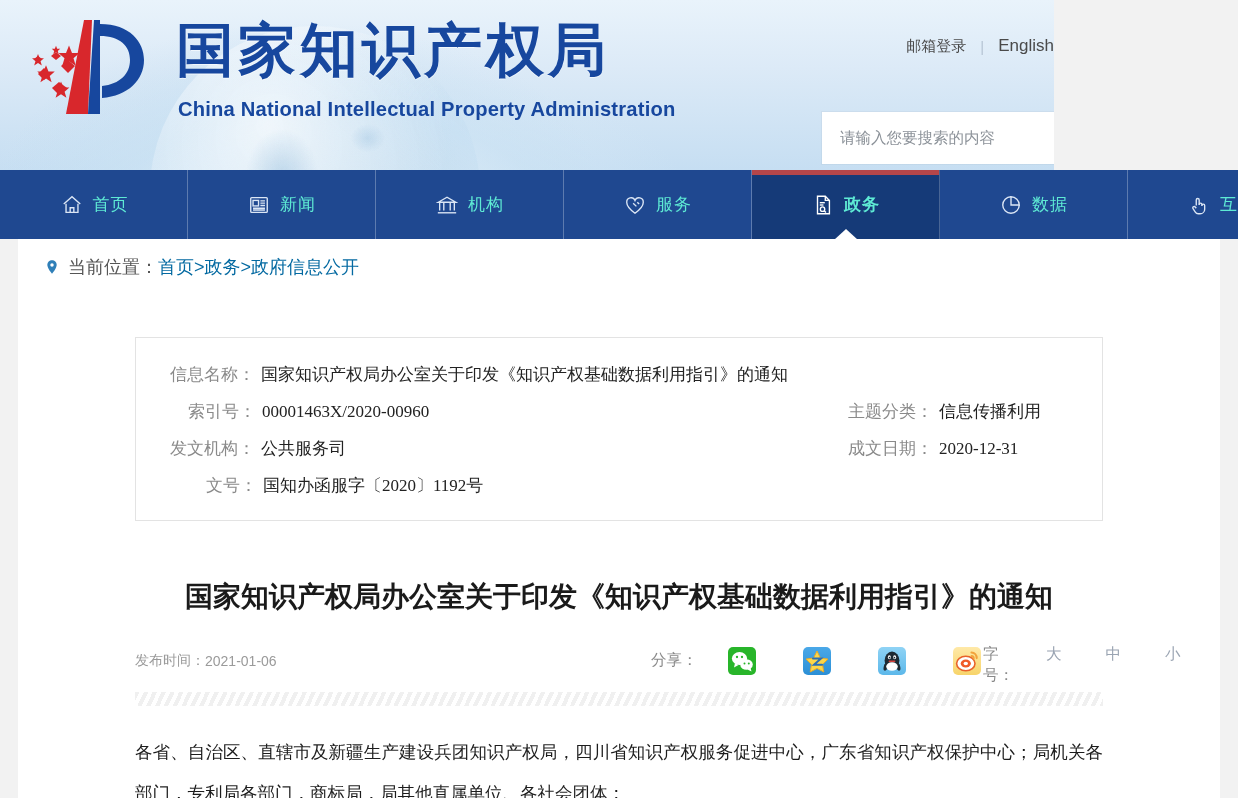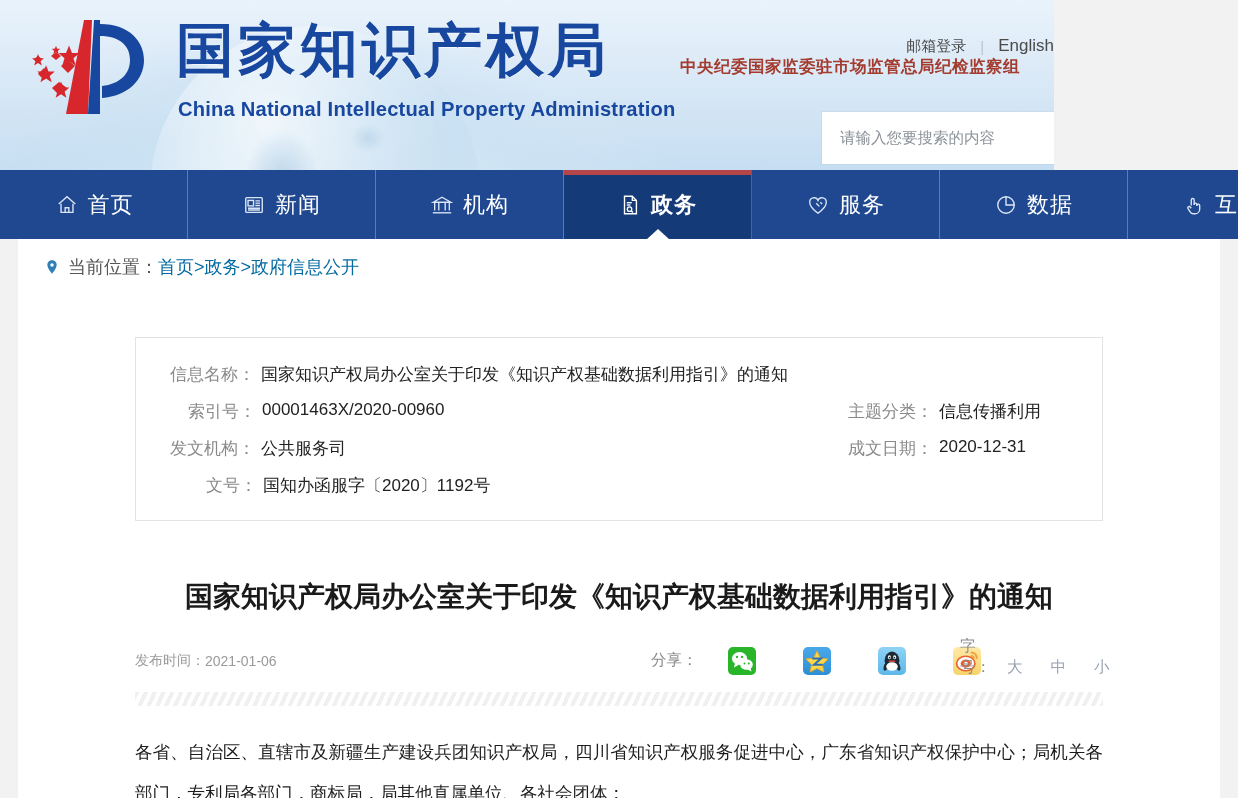--- a/index.html
+++ b/index.html
@@ -86,21 +86,21 @@
 
   
   .nav{
     position:relative;width:1238px;height:69px;
     background:#1f4890;
     display:flex;align-items:stretch;
   }
   .nav-item{
     position:relative;flex:0 0 188px;
     display:flex;align-items:center;justify-content:center;gap:9px;
-    color:#ffffff;font-size:22px;letter-spacing:1px;cursor:pointer;
+    color:#5eead4;font-size:17px;letter-spacing:1px;cursor:pointer;
     border-right:1px solid rgba(255,255,255,.28);
   }
   .nav-item:first-child{border-left:1px solid rgba(255,255,255,.0);}
   .nav-item .ico{display:inline-flex;align-items:center;justify-content:center;width:24px;height:24px;}
   .nav-item.active{
     background:#153a78;font-weight:bold;border-right-color:rgba(255,255,255,.22);
   }
   .nav-item.active:before{
     content:"";position:absolute;left:0;right:0;top:0;height:5px;background:#b4464a;
   }
@@ -129,21 +129,21 @@
   }
   .card{
     width:1202px;min-height:503px;background:#fff;padding:26px 0 0 0;
   }
 
   .info-box{
     margin:16px auto 0 auto;width:968px;border:1px solid #e3e3e3;
     padding:18px 0 16px 0;
   }
   .info-row{display:flex;align-items:flex-start;padding:7px 0;}
-  .info-cell{display:flex;align-items:flex-start;}
+  .info-cell{display:flex;align-items:center;font-family:Liberation Serif, serif;}
   .info-cell.left{flex:0 0 614px;padding-left:34px;}
   .info-cell.right{flex:1;padding-left:12px;}
   .info-cell.full{flex:1;padding-left:34px;}
   .lbl{color:#8a8a8a;font-size:17px;white-space:nowrap;}
   .lbl.pad1{padding-left:18px;}
   .lbl.pad2{padding-left:36px;}
   .val{color:#222;font-size:17px;margin-left:6px;}
   .info-cell.right .lbl{padding-left:86px;}
 
   .doc-title{
@@ -161,21 +161,21 @@
     position:absolute;left:516px;top:0;height:34px;
     display:flex;align-items:center;gap:16px;
   }
   .share-lbl{font-size:15.5px;color:#8a8a8a;margin-right:14px;}
   .sicon{width:28px;height:28px;border-radius:5px;margin-right:31px;position:relative;display:inline-block;}
   .sicon.wechat{background:#28b52a;}
   .sicon.qzone{background:linear-gradient(180deg,#4aa8e8 0%,#2b8fd6 100%);}
   .sicon.qq{background:linear-gradient(180deg,#8fd3f5 0%,#5cb8ea 100%);}
   .sicon.weibo{background:linear-gradient(180deg,#ffe9a8 0%,#f7d46a 100%);margin-right:10px;}
   .fontsize-group{
-    position:absolute;left:825px;top:0;height:34px;display:flex;align-items:flex-end;
+    position:absolute;left:848px;top:0;height:34px;display:flex;align-items:flex-start;gap:16px;
   }
   .fs-lbl{font-size:15.5px;color:#8a8a8a;margin-right:16px;}
   .fs-opt{font-size:15.5px;color:#9aa4b2;margin-right:28px;cursor:pointer;}
   .fs-opt:last-child{margin-right:0;}
 
   .hatch{
     margin:14px auto 0 auto;width:968px;height:14px;
     background:repeating-linear-gradient(115deg,#f0f0f0 0px,#f0f0f0 4px,#ffffff 4px,#ffffff 8px);
   }
 
@@ -225,21 +225,20 @@
     <div class="logo-sub">China National Intellectual Property Administration</div>
   </div>
 
   <div class="topbar">
     <a href="#">邮箱登录</a>
     <span class="sep">|</span>
     <a href="#" class="english">English</a>
   </div>
 
   <div class="org-lines">
-    <div>中央纪委国家监委驻市场监管总局纪检监察组</div>
   </div>
 
   <div class="searchbox">
     <input type="text" placeholder="请输入您要搜索的内容" style="">
   </div>
 </div>
 
 <div class="nav">
 
   <div class="nav-item">
@@ -269,45 +268,45 @@
       <svg viewBox="0 0 24 24" width="22" height="22" fill="none" stroke="#dbe6f5" stroke-width="1.5">
         <path d="M2.5 9 L12 3.5 L21.5 9 Z"></path>
           <path d="M4 9.5 V18"></path>
           <path d="M8.5 9.5 V18"></path>
         <path d="M15.5 9.5 V18"></path>
           <path d="M20 9.5 V18"></path>
           <path d="M2 20.5 H22"></path>
       </svg>
     </span>
     <span>机构</span>
+  </div>
+
+  <div class="nav-item">
+    <span class="ico">
+      <svg viewBox="0 0 24 24" width="22" height="22" fill="none" stroke="#dbe6f5" stroke-width="1.5">
+        <path d="M12 21 C6 16.5 3 13 3 9.2 A4.7 4.7 0 0 1 12 7 A4.7 4.7 0 0 1 21 9.2 C21 13 18 16.5 12 21 Z"></path>
+        <path d="M10 10 L13.5 13.5"></path>
+          <path d="M14.5 9 L16.5 11"></path>
+      </svg>
+    </span>
+    <span>服务</span>
   </div>
 
   <div class="nav-item active">
     <span class="ico">
       <svg viewBox="0 0 24 24" width="22" height="22" fill="none" stroke="#ffffff" stroke-width="1.5">
         <path d="M6 2.5 H14.5 L19 7 V21.5 H6 Z"></path>
           <path d="M14.5 2.5 V7 H19"></path>
         <path d="M8.5 9.5 H14"></path>
           <path d="M8.5 12 H12.5"></path>
         <circle cx="11.5" cy="16.5" r="2.4"></circle>
           <path d="M13.3 18.3 L15.2 20.2"></path>
       </svg>
     </span>
     <span>政务</span>
-  </div>
-
-  <div class="nav-item">
-    <span class="ico">
-      <svg viewBox="0 0 24 24" width="22" height="22" fill="none" stroke="#dbe6f5" stroke-width="1.5">
-        <path d="M12 21 C6 16.5 3 13 3 9.2 A4.7 4.7 0 0 1 12 7 A4.7 4.7 0 0 1 21 9.2 C21 13 18 16.5 12 21 Z"></path>
-        <path d="M10 10 L13.5 13.5"></path>
-          <path d="M14.5 9 L16.5 11"></path>
-      </svg>
-    </span>
-    <span>服务</span>
   </div>
 
   <div class="nav-item">
     <span class="ico">
       <svg viewBox="0 0 24 24" width="22" height="22" fill="none" stroke="#dbe6f5" stroke-width="1.5">
         <path d="M12 3 A9 9 0 1 0 21 12"></path>
           <path d="M12 3 V12 H21 A9 9 0 0 0 12 3 Z"></path>
       </svg>
     </span>
     <span>数据</span>

